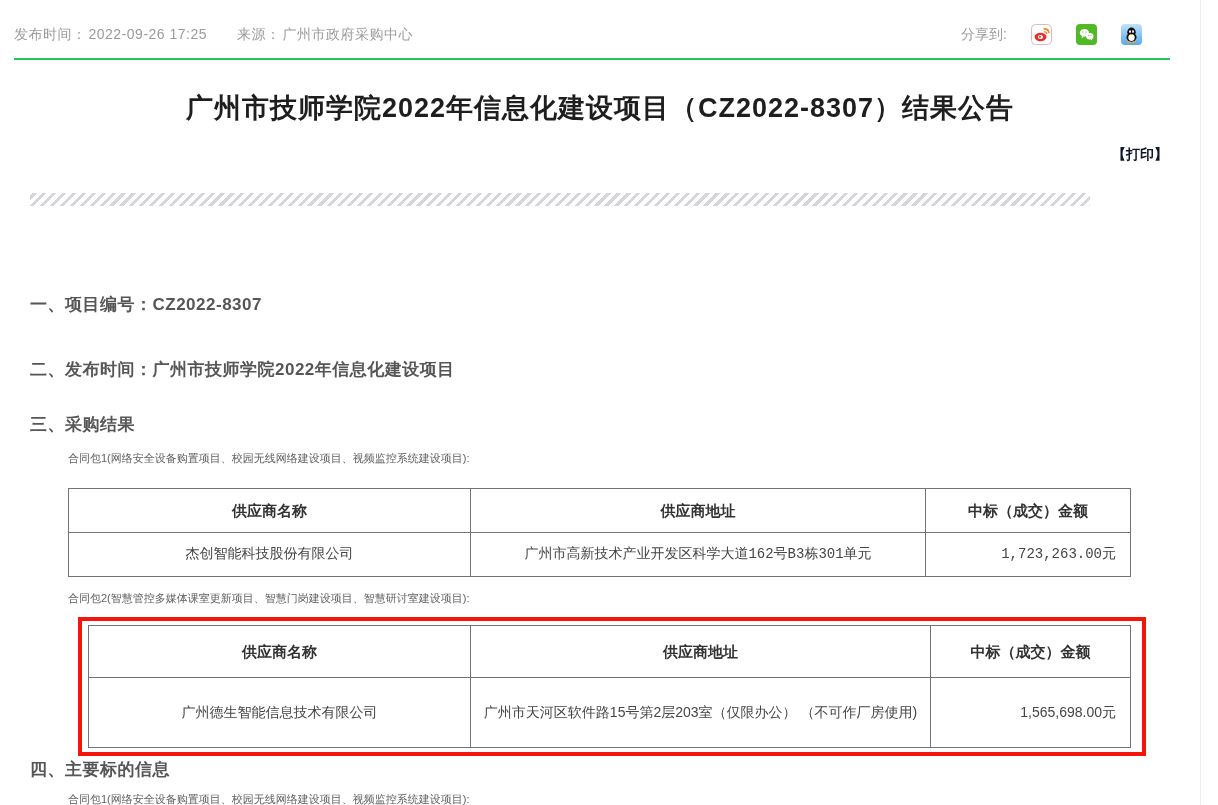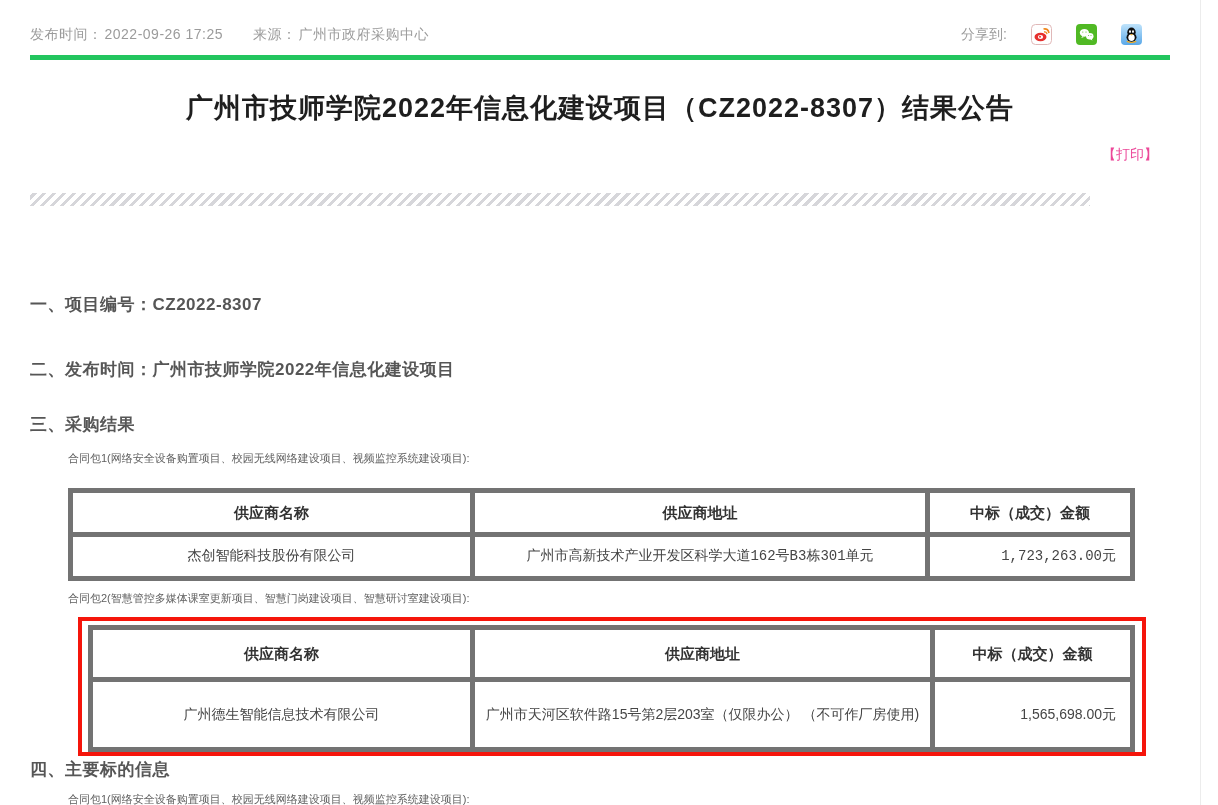--- a/index.html
+++ b/index.html
@@ -14,22 +14,22 @@
   }
   .page-right-line {
     position: absolute; top: 0; left: 1200px; width: 1px; height: 805px;
     background: #ececec;
   }
   
   .topbar {
     position: absolute; top: 0; left: 0; width: 1200px; height: 61px;
   }
   .topbar-inner {
-    position: absolute; left: 30px; right: 30px; top: 0; height: 60px;
-    border-bottom: 5px solid #22c55e;
+    position: absolute; left: 14px; right: 30px; top: 0; height: 60px;
+    border-bottom: 2px solid #22c55e;
   }
   .meta-left {
     position: absolute; left: 0; top: 26px;
     font-size: 14px; color: #9b9b9b; letter-spacing: .5px;
   }
   .meta-left span { margin-right: 2px; }
   .meta-sep { display: inline-block; width: 26px; }
   .share {
     position: absolute; right: 28px; top: 24px;
     font-size: 14px; color: #9b9b9b;
@@ -37,22 +37,22 @@
   }
   .share-icon { width: 21px; height: 21px; border-radius: 4px; display: inline-block; cursor: pointer; }
   
   .doc-title {
     position: absolute; top: 90px; left: 0; width: 1200px;
     text-align: center;
     font-size: 27px; font-weight: bold; color: #1e1e1e;
     letter-spacing: 1px;
   }
   .print-link {
-    position: absolute; top: 146px; right: 60px;
-    font-size: 14px; color: #ec4899; cursor: pointer;
+    position: absolute; top: 146px; right: 50px;
+    font-size: 14px; color: #0f172a; cursor: pointer; font-weight: bold;
   }
   
   .hatch {
     position: absolute; top: 193px; left: 30px; width: 1060px; height: 13px;
     background: repeating-linear-gradient(135deg, #ffffff 0 2px, #d6d6da 2px 5px, #ffffff 5px 7px);
   }
   
   .section-heading {
     position: absolute; left: 30px;
     font-size: 17px; font-weight: bold; color: #565656;
@@ -70,21 +70,21 @@
   .p2 { top: 591px; }
   .bottom-partial { top: 792px; }
   
   table.result {
     position: absolute;
     border-collapse: collapse;
     table-layout: fixed;
     font-size: 14px; color: #454545;
   }
   table.result th, table.result td {
-    border: 5px solid #737373;
+    border: 1px solid #737373;
     text-align: center;
     vertical-align: middle;
     line-height: 1.6;
     padding: 2px 8px;
   }
   table.result th { font-size: 15px; font-weight: bold; color: #333; }
   table.result td.amount { text-align: right; padding-right: 14px; }
   .t1 { left: 68px; top: 488px; width: 1062px; }
   .t1 tr.hdr { height: 44px; }
   .t1 tr.row { height: 44px; font-family: Liberation Mono, monospace; }

